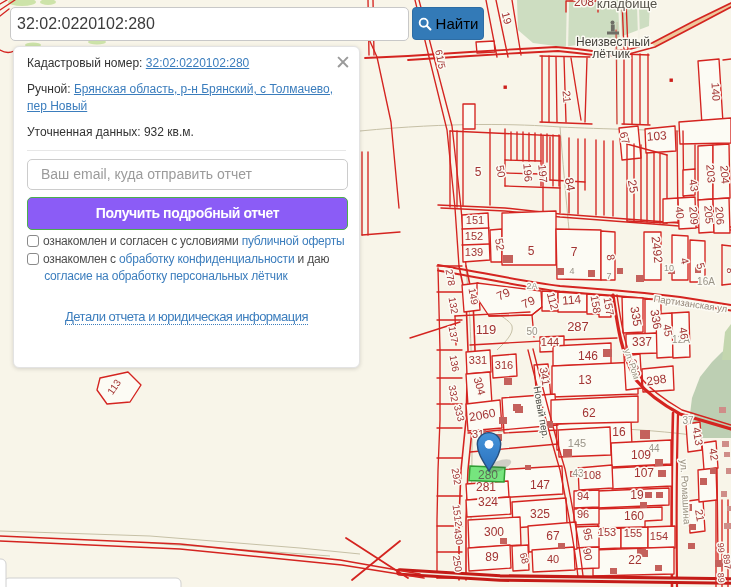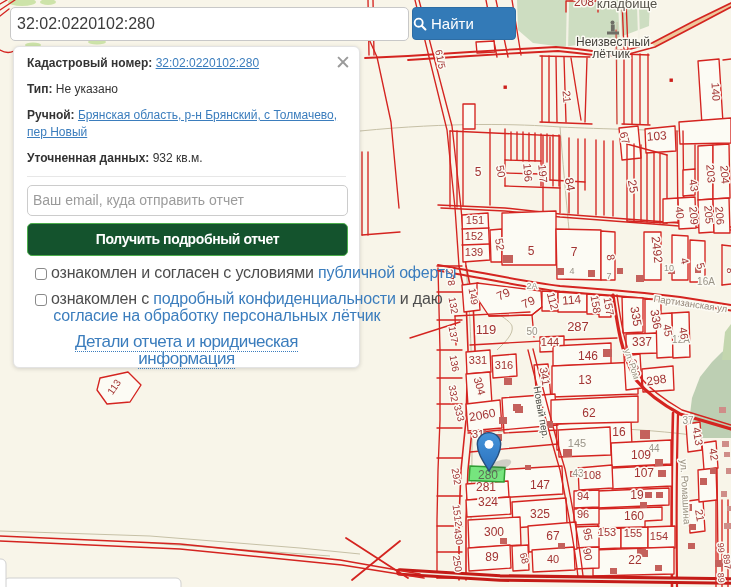--- a/index.html
+++ b/index.html
@@ -1,33 +1,33 @@
 <!DOCTYPE html>
 <html><head>
 <meta charset="utf-8">
 <style>
 html,body{margin:0;padding:0}
 body{width:731px;height:587px;position:relative;overflow:hidden;font-family:"Liberation Sans",sans-serif;background:#f8f5e9}
 #map{position:absolute;left:0;top:0}
 .search{position:absolute;left:10px;top:7px;width:399px;height:34px;box-sizing:border-box;border:1px solid #c8c8c8;border-radius:5px;background:#fff;font-size:16px;color:#3c3c3c;line-height:32px;padding-left:6px}
-.btn{position:absolute;left:412px;top:7px;width:104px;height:33px;box-sizing:border-box;background:#337ab7;border:1px solid #2e6da4;border-radius:4px;color:#ffffff;font-size:15px;line-height:31px}
+.btn{position:absolute;left:412px;top:7px;width:72px;height:33px;box-sizing:border-box;background:#337ab7;border:1px solid #2e6da4;border-radius:4px;color:#000000;font-size:15px;text-align:center;line-height:31px}
 .btn svg{vertical-align:-2px;margin-right:4px}
 .panel{position:absolute;left:13px;top:46px;width:347px;height:322px;box-sizing:border-box;background:#fff;border:1px solid #e3e3e3;border-radius:6px;box-shadow:0 1px 4px rgba(0,0,0,.15);padding:8px 13px;font-size:12px;color:#333}
 .panel .row{margin:0 0 9px 0;line-height:17px;white-space:nowrap}
-.panel b{font-weight:bold}
+.panel b{font-weight:normal}
 a{color:#3b7dbd;text-decoration:underline}
 a.nou{text-decoration:none}
 a.dot{text-decoration:none;border-bottom:1px dotted #3b7dbd}
 .close{position:absolute;right:8px;top:6px;color:#9a9a9a;font-size:19px;font-weight:normal;line-height:19px}
 .hr{border-top:1px solid #e7e7e7;margin:9px 0 0 0;height:0}
-.email{display:block;width:321px;height:31px;box-sizing:border-box;border:1px solid #ccc;border-radius:5px;color:#9b9b9b;font-size:14px;line-height:29px;padding-left:5px;margin:8px 0 0 0}
-.green{display:block;width:321px;height:33px;box-sizing:border-box;background:#14532d;border:1px solid #4cae4c;border-radius:5px;color:#fff;font-size:14px;letter-spacing:-0.4px;font-weight:bold;text-align:center;line-height:31px;margin:7px 0 3px 0}
-.chk{font-size:16px;color:#4d4d4d;letter-spacing:-0.2px;line-height:17.5px;margin:8px;white-space:nowrap}
+.email{display:block;width:321px;height:31px;box-sizing:border-box;border:1px solid #ccc;border-radius:5px;color:#9b9b9b;font-size:14px;line-height:29px;padding-left:13px;margin:8px 0 0 0}
+.green{display:block;width:321px;height:33px;box-sizing:border-box;background:#8b5cf6;border:1px solid #4cae4c;border-radius:5px;color:#fff;font-size:14px;letter-spacing:-0.4px;font-weight:bold;text-align:center;line-height:31px;margin:7px 0 3px 0}
+.chk{font-size:12px;color:#4d4d4d;letter-spacing:-0.2px;line-height:17.5px;margin:0;white-space:nowrap}
 .cb{display:inline-block;width:12px;height:12px;box-sizing:border-box;border:1px solid #8a8a8a;border-radius:3px;background:#fff;vertical-align:-2px;margin-right:4px}
-.links{text-align:center;font-size:17px;letter-spacing:-0.5px;line-height:17.5px;margin-top:0}
+.links{text-align:center;font-size:13px;letter-spacing:-0.5px;line-height:17.5px;margin-top:22px}
 </style>
 </head>
 <body>
 <svg id="map" width="731" height="587" viewBox="0 0 731 587">
 <defs>
 <linearGradient id="pg" x1="0" y1="0" x2="0" y2="1">
 <stop offset="0" stop-color="#4695da"></stop>
         <stop offset="1" stop-color="#2a70bd"></stop>
 </linearGradient>
 </defs>
@@ -433,22 +433,21 @@
 </g>
 </svg>
 <div class="search">32:02:0220102:280</div>
 <div class="btn"><svg width="14" height="14" viewBox="0 0 16 16">
       <circle cx="6.5" cy="6.5" r="4.6" fill="none" stroke="#fff" stroke-width="2.1"></circle>
       <line x1="10" y1="10" x2="14.2" y2="14.2" stroke="#fff" stroke-width="2.4" stroke-linecap="round"></line>
     </svg>Найти</div>
 <div class="panel">
 <div class="close">✕</div>
 <div class="row"><b>Кадастровый номер:</b> <a>32:02:0220102:280</a></div>
-<div class="row"><b>Тип:</b> Не указано</div>
 <div class="row"><b>Ручной:</b> <a>Брянская область, р-н Брянский, с Толмачево,<br>пер Новый</a></div>
 <div class="row"><b>Уточненная данных:</b> 932 кв.м.</div>
 <div class="hr"></div>
 <div class="email">Ваш email, куда отправить отчет</div>
 <div class="green">Получить подробный отчет</div>
 <div class="chk"><span class="cb"></span>ознакомлен и согласен с условиями <a class="nou">публичной оферты</a></div>
-<div class="chk"><span class="cb"></span>ознакомлен с <a class="nou">подробный конфиденциальности</a> и даю<br><span style="margin-left:14px">&nbsp;</span><a class="nou">согласие на обработку персональных лётчик</a></div>
+<div class="chk"><span class="cb"></span>ознакомлен с <a class="nou">обработку конфиденциальности</a> и даю<br><span style="margin-left:14px">&nbsp;</span><a class="nou">согласие на обработку персональных лётчик</a></div>
 <div class="links"><a class="dot">Детали отчета и юридическая информация</a><br></div>
 </div>
 
 </body></html>

